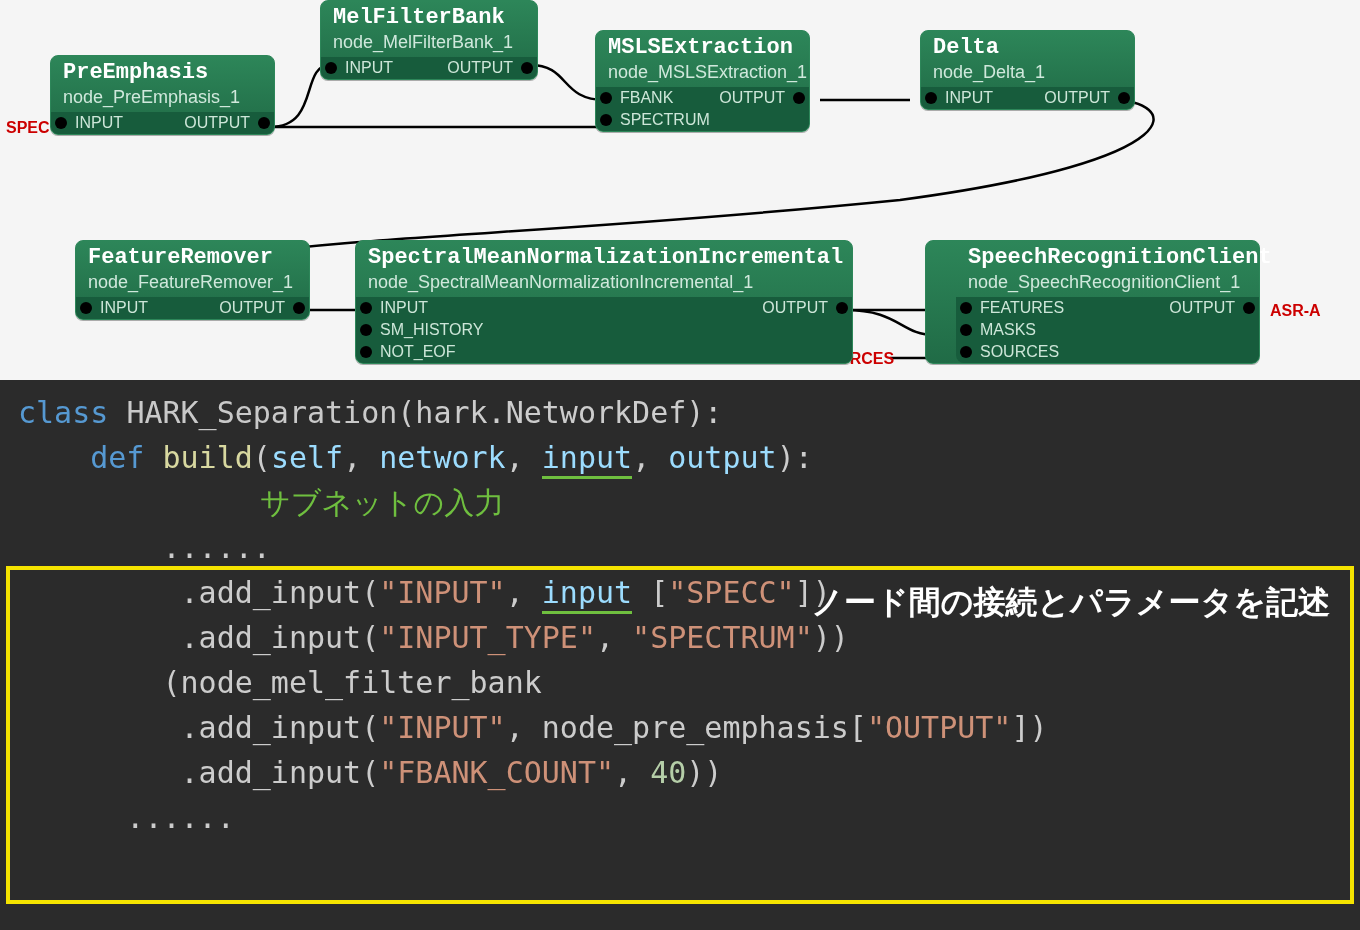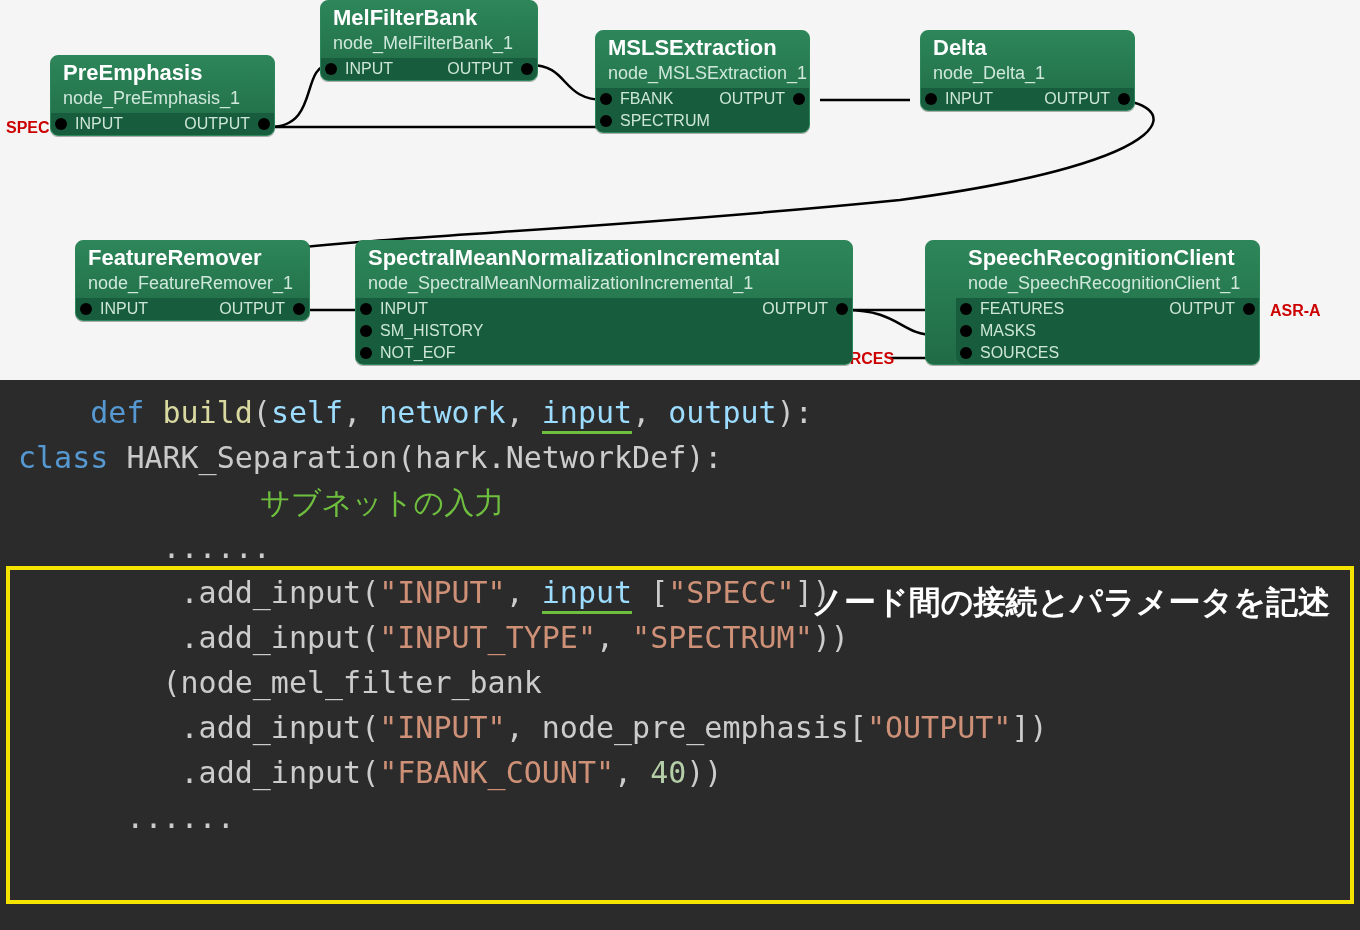--- a/index.html
+++ b/index.html
@@ -12,20 +12,21 @@
     background: linear-gradient(180deg, #2d8659 0%, #206b46 100%);
     border-radius: 8px;
     color: #fff;
     box-shadow: 0 1px 0 rgba(0,0,0,0.3);
     border: 1px solid #2d8659;
   }
   .node-header {
     padding: 4px 12px 2px 12px;
     font-weight: bold;
     font-size: 22px;
+    font-family: Liberation Mono, monospace;
   }
   .node-sub {
     padding: 0 12px 4px 12px;
     font-size: 18px;
     color: #d0e8dc;
   }
   .node-ports {
     background: #175c3c;
     border-radius: 0 0 8px 8px;
     display: flex;
@@ -245,22 +246,22 @@
         <span class="port-in">
             <span class="port-dot"></span>
             <span class="port-label">SOURCES</span>
           </span>
       </div>
     </div>
   </div>
 </div>
 
 <div class="code-area">
+  <div class="code-line"><span class="kw">class </span><span class="cls">HARK_Separation</span><span class="punct">(hark.NetworkDef):</span></div>
   <div class="code-line"><span class="kw">    def </span><span class="fn">build</span><span class="punct">(</span><span class="param">self</span><span class="punct">, </span><span class="param">network</span><span class="punct">, </span><span class="param underline-green">input</span><span class="punct">, </span><span class="param">output</span><span class="punct">):</span></div>
-  <div class="code-line"><span class="kw">class </span><span class="cls">HARK_Separation</span><span class="punct">(hark.NetworkDef):</span></div>
   <div class="annotation-green">サブネットの入力</div>
   <div class="code-line"><span class="punct">        ......</span></div>
   <div class="code-line"><span class="punct">         .add_input(</span><span class="str">"INPUT"</span><span class="punct">, </span><span class="param underline-green">input</span><span class="punct"> [</span><span class="str">"SPECC"</span><span class="punct">])</span></div>
   <div class="code-line"><span class="punct">         .add_input(</span><span class="str">"INPUT_TYPE"</span><span class="punct">, </span><span class="str">"SPECTRUM"</span><span class="punct">))</span></div>
   <div class="code-line"><span class="punct">        (node_mel_filter_bank</span></div>
   <div class="code-line"><span class="punct">         .add_input(</span><span class="str">"INPUT"</span><span class="punct">, node_pre_emphasis[</span><span class="str">"OUTPUT"</span><span class="punct">])</span></div>
   <div class="code-line"><span class="punct">         .add_input(</span><span class="str">"FBANK_COUNT"</span><span class="punct">, </span><span class="num">40</span><span class="punct">))</span></div>
   <div class="code-line"><span class="punct">      ......</span></div>
 
   <div class="annotation-right">ノード間の接続とパラメータを記述</div>

